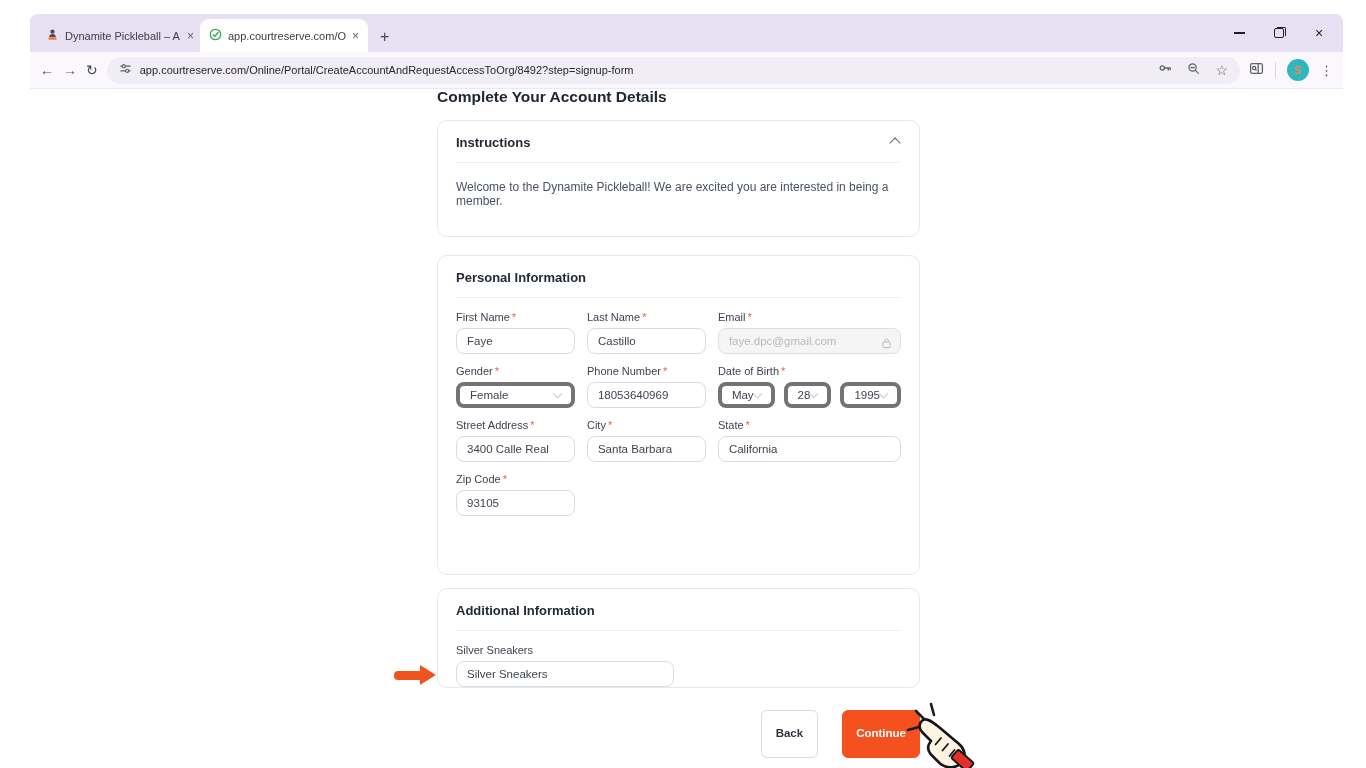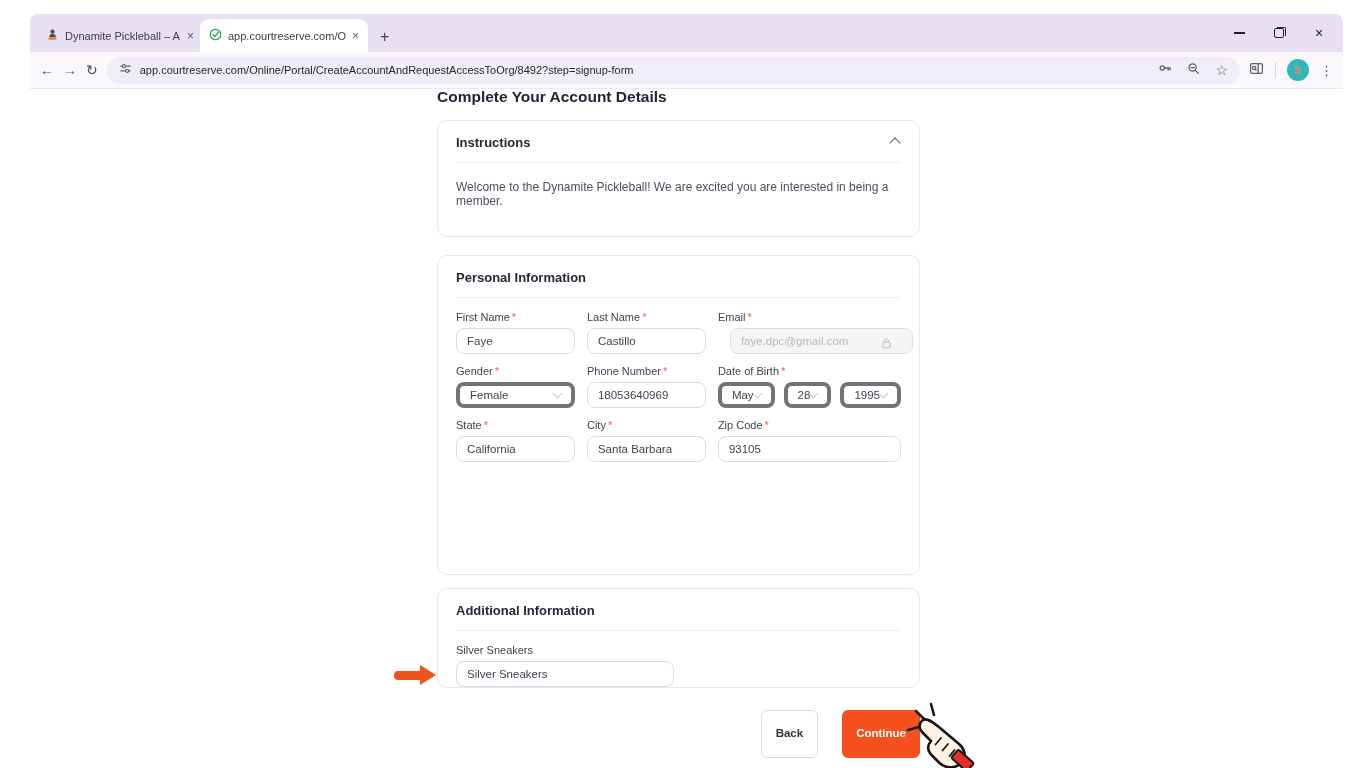--- a/index.html
+++ b/index.html
@@ -41,21 +41,21 @@
   .card-additional{top:588px;height:100px;}
   .card-header{font-size:13px;font-weight:bold;color:#232a35;padding-bottom:12px;border-bottom:1px solid #EDEFF2;display:flex;justify-content:space-between;align-items:center;}
   .chev-up{width:7px;height:7px;border-left:1.6px solid #5d6470;border-top:1.6px solid #5d6470;transform:rotate(45deg);margin-right:2px;}
   .instructions-body{font-size:12px;color:#4a5260;padding-top:17px;}
 
   .grid{display:grid;grid-template-columns:1fr 1fr 1fr;column-gap:12px;row-gap:11px;padding-top:13px;}
   .flabel{font-size:11px;color:#3d4450;margin-bottom:5px;display:block;}
   .req{color:#E8604C;margin-left:2px;}
   .finput{width:100%;height:26px;box-sizing:border-box;border:1px solid #D8DBE0;border-radius:8px;padding:0 10px;font-size:11.5px;color:#3d4450;font-family:inherit;background:#fff;outline:none;}
   .fwrap{position:relative;}
-  .finput:disabled{background:#F5F5F6;color:#B6B9BF;border-color:#DDDFE3;margin-left:12px;}
+  .finput:disabled{background:#F5F5F6;color:#B6B9BF;border-color:#DDDFE3;}
   .lock{position:absolute;right:9px;top:7px;}
   .fselect{height:26px;box-sizing:border-box;border:4px solid #737373;border-radius:8px;display:flex;align-items:center;justify-content:space-between;padding:0 10px;font-size:11.5px;color:#3d4450;background:#fff;cursor:default;}
   .chev-down{width:6px;height:6px;border-right:1.4px solid #C6CAD2;border-bottom:1.4px solid #C6CAD2;transform:rotate(45deg);margin-top:-3px;}
   .dob-row{display:flex;gap:9px;}
   .dob-row .fselect{flex:1;}
   .half{width:218px;}
 
   .btn-row{position:absolute;left:437px;top:710px;width:483px;display:flex;justify-content:flex-end;gap:24px;}
   .btn{border-radius:6px;font-size:11.5px;font-weight:bold;padding:6px 14px;font-family:inherit;line-height:1.2;}
   .btn-back{background:#fff;border:1px solid #D8DBE0;color:#2f353f;}
@@ -233,29 +233,33 @@
             <span>28</span>
             <span class="chev-down"></span>
           </div>
           <div class="fselect">
             <span>1995</span>
             <span class="chev-down"></span>
           </div>
         </div>
       </div>
 
+      <div>
+        <span class="flabel"><span>Street Address</span><span class="req">*</span></span>
+        <input class="finput" value="3400 Calle Real" style="">
+      </div>
+
+      <div>
+        <span class="flabel"><span>City</span><span class="req">*</span></span>
+        <input class="finput" value="Santa Barbara" style="">
+      </div>
 
       <div>
         <span class="flabel"><span>State</span><span class="req">*</span></span>
         <input class="finput" value="California" style="">
-      </div>
-
-      <div>
-        <span class="flabel"><span>City</span><span class="req">*</span></span>
-        <input class="finput" value="Santa Barbara" style="">
       </div>
 
       <div>
         <span class="flabel"><span>Zip Code</span><span class="req">*</span></span>
         <input class="finput" value="93105" style="">
       </div>
 
     </div>
   </div>
 

